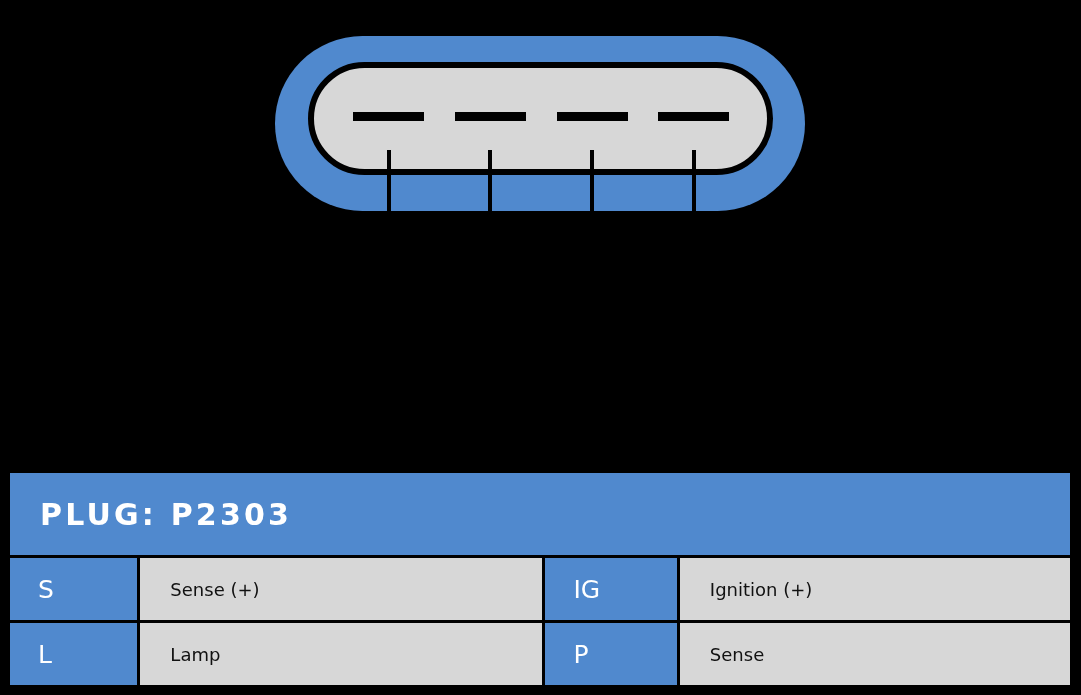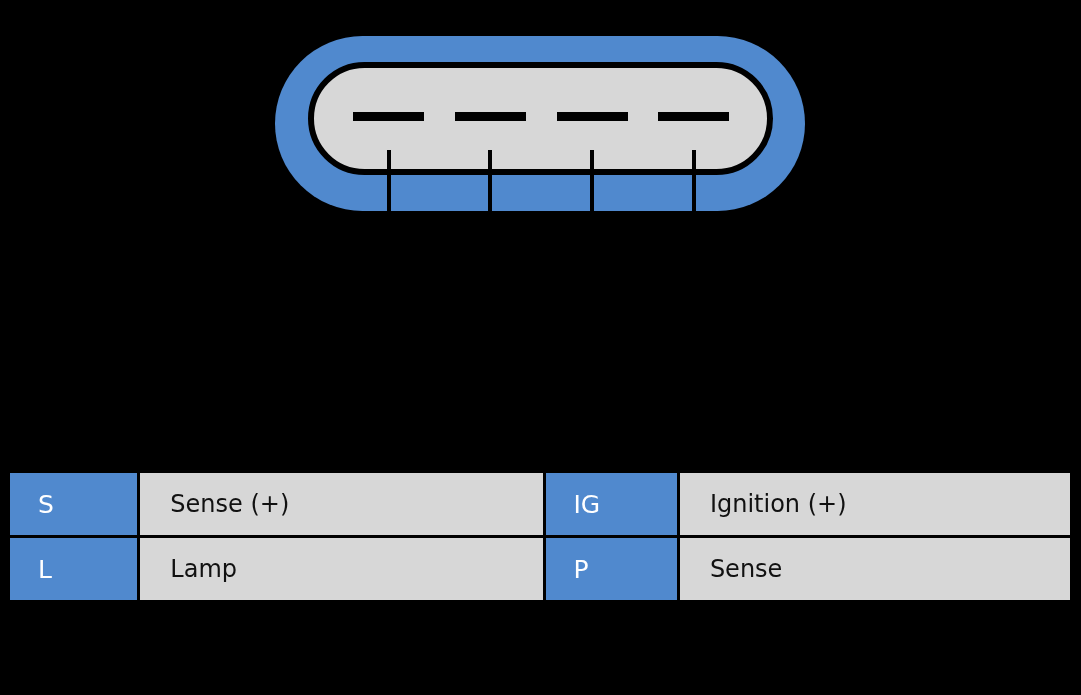--- a/index.html
+++ b/index.html
@@ -58,21 +58,21 @@
     background: #5089CE;
     color: #FFFFFF;
     font-size: 25px;
     height: 62px;
     padding-left: 28px !important;
     white-space: nowrap;
   }
   .desc-cell {
     background: #D7D7D7;
     color: #111111;
-    font-size: 24px;
+    font-size: 18px;
     height: 62px;
     padding-left: 30px !important;
     white-space: nowrap;
   }
 
   .col-pin-a { width: 130px; }
   .col-desc-a { width: 404px; }
   .col-pin-b { width: 134px; }
   .col-desc-b { width: 392px; }
 </style>
@@ -100,20 +100,23 @@
 
 <table id="pinout-table">
   <colgroup>
     <col class="col-pin-a">
     <col class="col-desc-a">
     <col class="col-pin-b">
     <col class="col-desc-b">
   </colgroup>
   <tbody>
     <tr>
+      <td class="hdr-cell" colspan="4">PLUG: P2303</td>
+    </tr>
+    <tr>
       <td class="pin-cell">S</td>
       <td class="desc-cell">Sense (+)</td>
       <td class="pin-cell">IG</td>
       <td class="desc-cell">Ignition (+)</td>
     </tr>
     <tr>
       <td class="pin-cell">L</td>
       <td class="desc-cell">Lamp</td>
       <td class="pin-cell">P</td>
       <td class="desc-cell">Sense</td>

